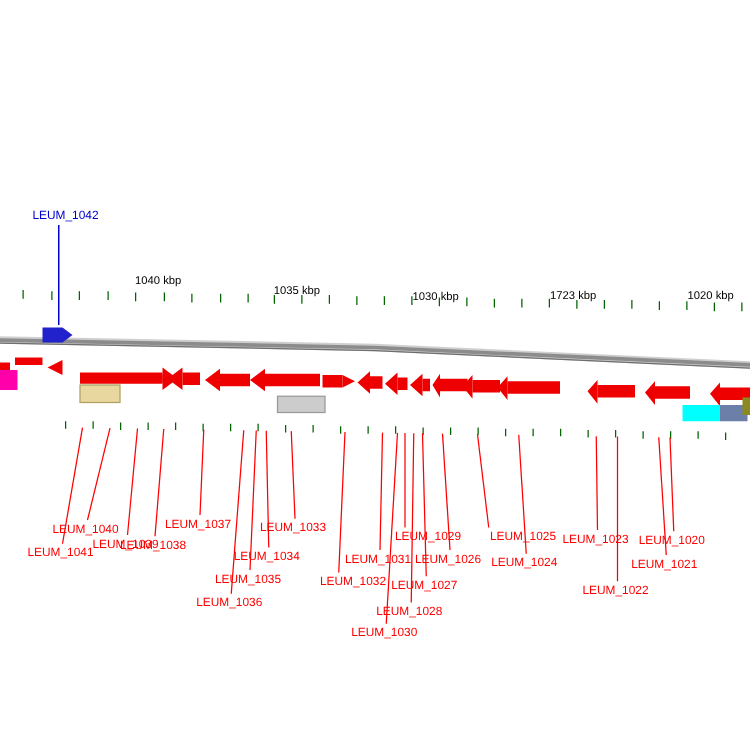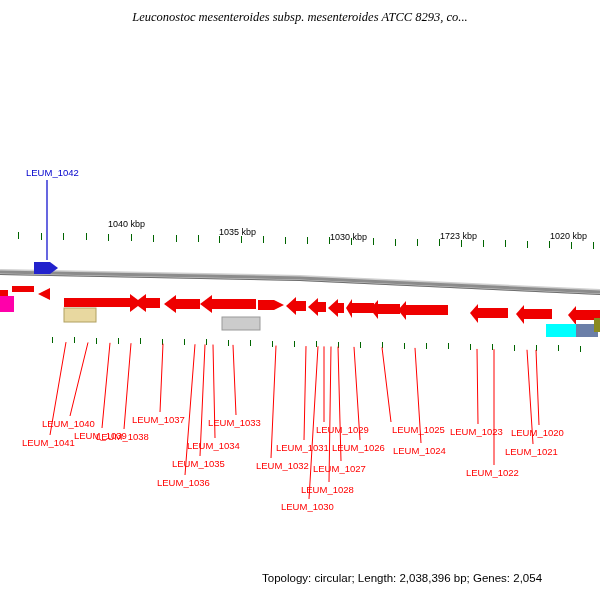--- a/index.html
+++ b/index.html
@@ -64,21 +64,20 @@
     white-space:nowrap;
   }
 
   svg.layer { position:absolute; left:0; top:0; }
 </style>
 </head>
 <body>
 
 <div id="viewer">
 
-  <div class="title">Leuconostoc mesenteroides subsp. mesenteroides ATCC 8293, co...</div>
 
   <svg class="layer" width="600" height="600">
 
     <g>
       <path d="M0,272 L300,278 L600,292" stroke="#cfcfcf" stroke-width="6" fill="none"></path>
       <path d="M0,272 L300,278 L600,292" stroke="#8c8c8c" stroke-width="3" fill="none"></path>
       <path d="M0,274.5 L300,280.5 L600,294.5" stroke="#6e6e6e" stroke-width="1" fill="none"></path>
     </g>
 
     <g>
@@ -253,15 +252,14 @@
       <div class="gene-label" style="left: 313px; top: 463px;">LEUM_1027</div>
       <div class="gene-label" style="left: 332px; top: 442px;">LEUM_1026</div>
       <div class="gene-label" style="left: 363px; top: 424px; margin-left: 29px;">LEUM_1025</div>
       <div class="gene-label" style="left: 393px; top: 445px;">LEUM_1024</div>
       <div class="gene-label" style="left: 450px; top: 426px;">LEUM_1023</div>
       <div class="gene-label" style="left: 466px; top: 467px;">LEUM_1022</div>
       <div class="gene-label" style="left: 505px; top: 446px;">LEUM_1021</div>
       <div class="gene-label" style="left: 511px; top: 427px;">LEUM_1020</div>
     </div>
 
-  <div class="footer-right">Topology: circular; Length: 2,038,396 bp; Genes: 2,054</div>
 
 </div>
 
 </body></html>

